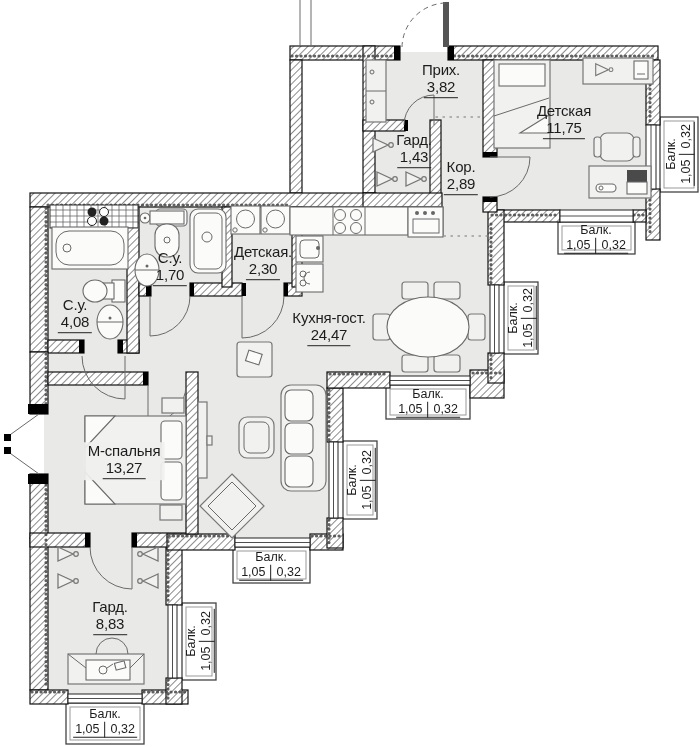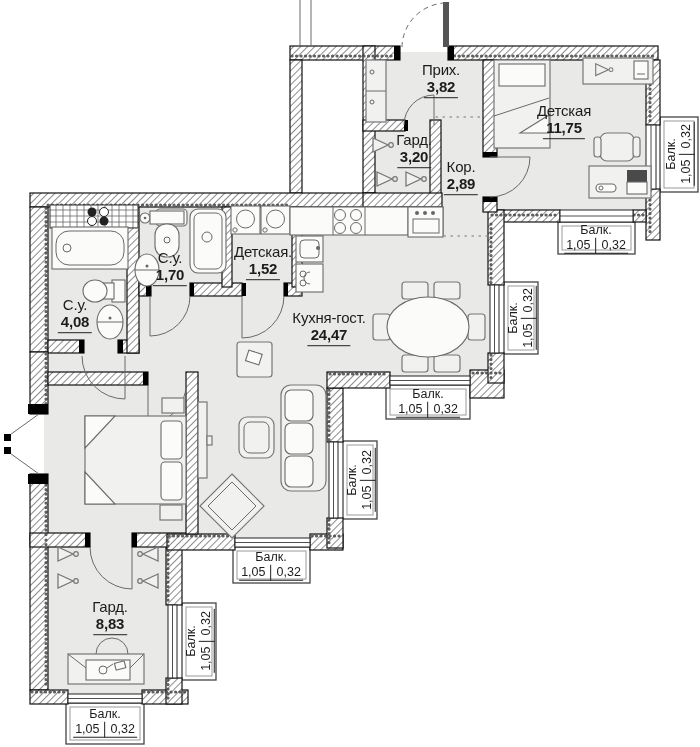--- a/index.html
+++ b/index.html
@@ -16,21 +16,21 @@
   .fx{fill:#fbfbfa;stroke:#6a6a6a;stroke-width:1.1;}
   .arc{fill:none;stroke:#6a6a6a;stroke-width:1;}
   .arcD{fill:none;stroke:#6a6a6a;stroke-width:1;stroke-dasharray:5 4;}
   .zone{stroke:#9a9a9a;stroke-width:1.3;stroke-dasharray:1.5 5.5;fill:none;stroke-linecap:round;}
   .ins{stroke:#454545;stroke-width:3.2;stroke-dasharray:0.1 4.4;stroke-linecap:round;fill:none;opacity:.85;}
   .cap{fill:#000;}
   
   .room-label{position:absolute;transform:translate(-50%,-50%);text-align:center;
               font-size:15px;line-height:1.12;letter-spacing:-0.2px;white-space:nowrap;}
   .room-label .rname{display:block;}
-  .room-label .area{display:inline-block;border-bottom:1.3px solid #222;padding:0 3px 1px;font-weight:bold;}
+  .room-label .area{display:inline-block;border-bottom:1.3px solid #222;padding:0 3px 1px;}
   .room-label.bg{background:rgba(240,240,238,0.92);padding:1px 4px;}
   .balc-label{position:absolute;transform:translate(-50%,-50%);text-align:center;
               font-size:12.5px;line-height:1.18;white-space:nowrap;}
   .balc-label.v{transform:translate(-50%,-50%) rotate(-90deg);}
   .balc-label .bname{display:block;}
   .balc-label .dims{display:flex;justify-content:center;align-items:flex-start;}
   .balc-label .dim{border-bottom:1.1px solid #222;padding:0 5px 0 2px;}
   .balc-label .dim2{border-left:1.1px solid #222;padding:0 2px 0 5px;}
 </style>
 </head>
@@ -449,42 +449,46 @@
 <div class="room-label" style="left:441px;top:80px">
   <span class="rname">Прих.</span>
   <span class="area">3,82</span>
 </div>
 <div class="room-label" style="left:564px;top:121px">
   <span class="rname">Детская</span>
   <span class="area">11,75</span>
 </div>
 <div class="room-label" style="left:414px;top:150px">
   <span class="rname">Гард.</span>
-  <span class="area">3,20</span>
+  <span class="area">1,43</span>
 </div>
 <div class="room-label" style="left:461px;top:177px">
   <span class="rname">Кор.</span>
   <span class="area">2,89</span>
 </div>
 <div class="room-label" style="left:170px;top:268px">
   <span class="rname">С.у.</span>
   <span class="area">1,70</span>
 </div>
 <div class="room-label" style="left:263px;top:262px">
   <span class="rname">Детская.</span>
-  <span class="area">1,52</span>
+  <span class="area">2,30</span>
 </div>
 <div class="room-label" style="left:75px;top:315px">
   <span class="rname">С.у.</span>
   <span class="area">4,08</span>
 </div>
 <div class="room-label" style="left:329px;top:328px">
   <span class="rname">Кухня-гост.</span>
   <span class="area">24,47</span>
 </div>
+<div class="room-label bg" style="left:124px;top:461px">
+  <span class="rname">М-спальня</span>
+  <span class="area">13,27</span>
+</div>
 <div class="room-label" style="left:110px;top:617px">
   <span class="rname">Гард.</span>
   <span class="area">8,83</span>
 </div>
 
 <div class="balc-label v" style="left:679px;top:154px">
   <span class="bname">Балк.</span>
   <span class="dims">
         <span class="dim">1,05</span>
         <span class="dim dim2">0,32</span>

